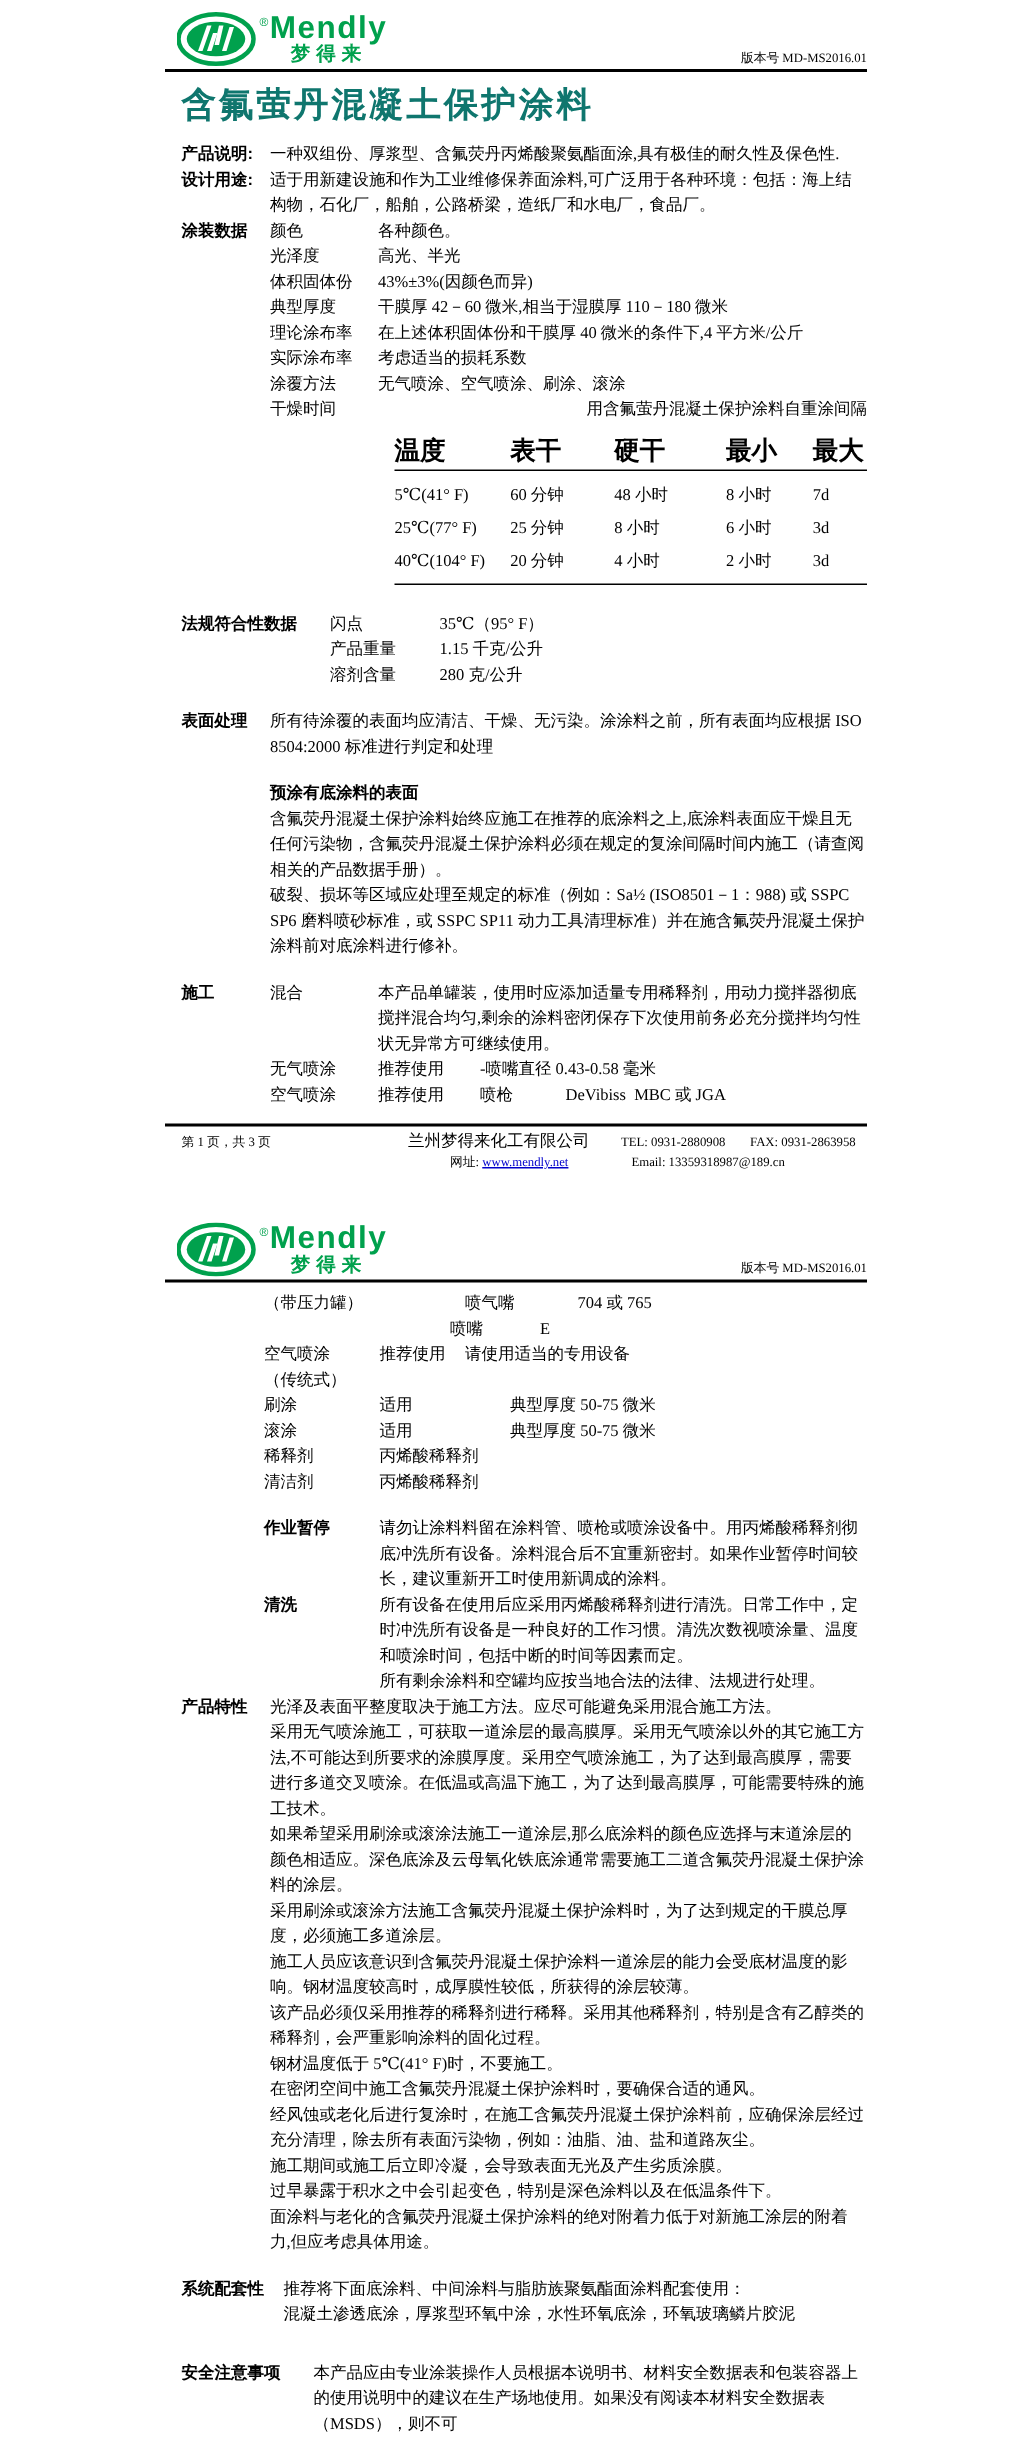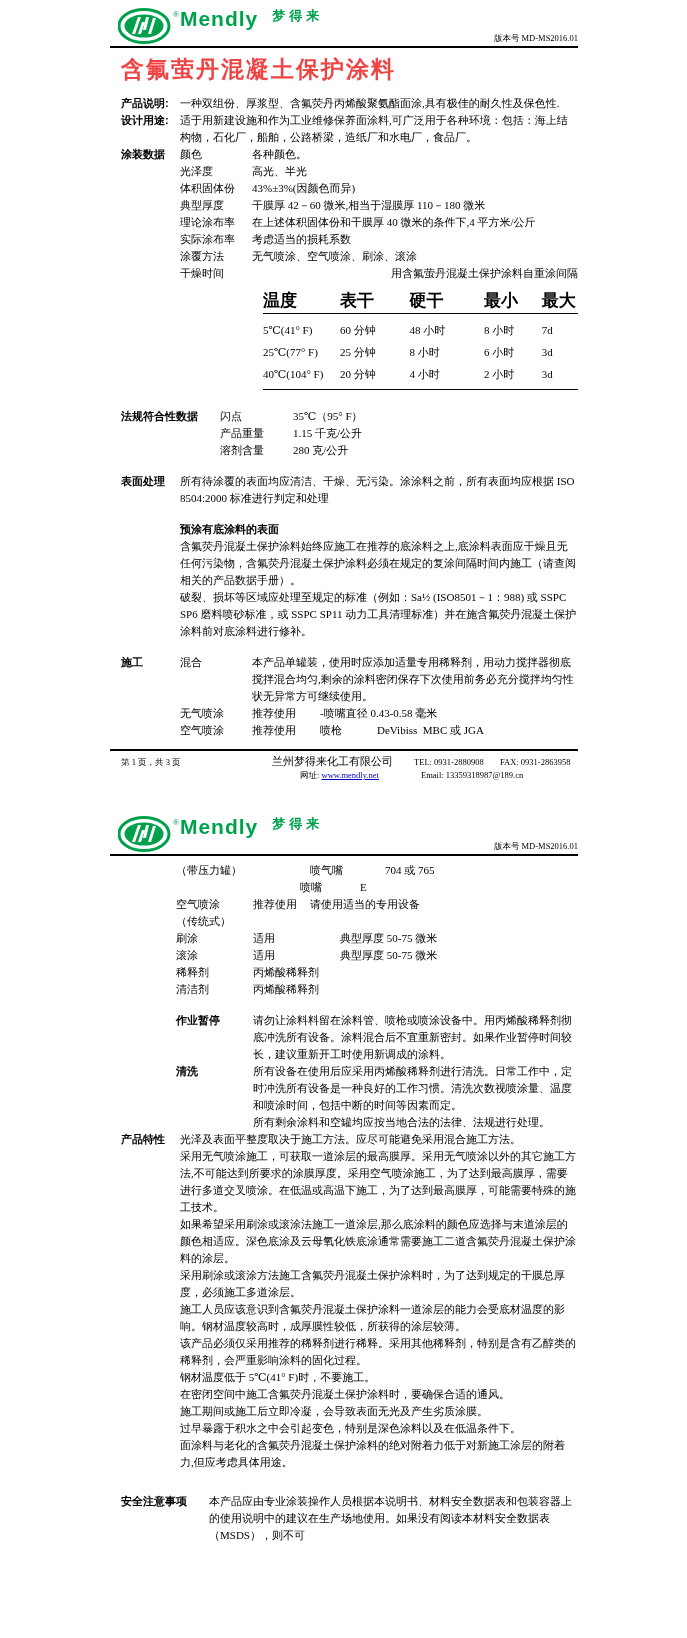--- a/index.html
+++ b/index.html
@@ -7,28 +7,28 @@
     width:687px;min-height:1638px;color:#000;
     font-family:"Liberation Serif","DejaVu Serif",serif;
     font-size:11px;line-height:17px;
   }
   .sheet{width:687px;}
   
   .hdr{margin:0 109px 0 110px;width:468px;display:flex;align-items:flex-start;padding-top:8px;height:44px;box-sizing:border-box;}
   .logo{display:flex;align-items:flex-start;margin-left:8px;}
   .logo-mark{width:54px;height:36px;flex-shrink:0;}
   .logo-reg{color:#00a14d;font-size:8px;margin:-2px 1px 0 1px;font-family:"Liberation Sans",sans-serif;}
-  .logo-words{display:flex;flex-direction:row;margin-top:1px;justify-content:space-between;}
+  .logo-words{display:flex;flex-direction:column;margin-top:1px;justify-content:space-between;}
   .logo-en{color:#00a14d;font-family:"Liberation Sans","DejaVu Sans",sans-serif;font-weight:bold;font-size:21px;line-height:20px;letter-spacing:1px;}
   .logo-cn{color:#00a14d;font-family:"Liberation Sans","DejaVu Sans",sans-serif;font-weight:bold;font-size:13px;line-height:14px;letter-spacing:4px;margin-left:14px;}
   .version{margin-left:auto;font-size:8.5px;line-height:10px;align-self:flex-end;padding-bottom:1px;}
   .rule{border-top:2px solid #000;margin:2px 109px 0 110px;width:468px;}
   
   .doc-title{
-    color:#ef4444;font-family:"Liberation Sans","DejaVu Sans",sans-serif;
+    color:#0f766e;font-family:"Liberation Sans","DejaVu Sans",sans-serif;
     font-weight:bold;font-size:23px;line-height:28px;letter-spacing:2px;
     margin:7px 109px 12px 121px;
   }
   
   .content{margin:0 109px 0 121px;width:457px;}
   .row{display:flex;align-items:flex-start;}
   .lbl{font-family:"Liberation Sans","DejaVu Sans",sans-serif;font-weight:bold;flex-shrink:0;}
   .w59{width:59px;flex-shrink:0;}
   .w72{width:72px;flex-shrink:0;}
   .w68{width:68px;flex-shrink:0;}
@@ -331,26 +331,34 @@
         <span class="lbl w59">产品特性</span>
         <div class="grow">
           <p class="feat-p">光泽及表面平整度取决于施工方法。应尽可能避免采用混合施工方法。</p>
           <p class="feat-p">采用无气喷涂施工，可获取一道涂层的最高膜厚。采用无气喷涂以外的其它施工方法,不可能达到所要求的涂膜厚度。采用空气喷涂施工，为了达到最高膜厚，需要进行多道交叉喷涂。在低温或高温下施工，为了达到最高膜厚，可能需要特殊的施工技术。</p>
           <p class="feat-p">如果希望采用刷涂或滚涂法施工一道涂层,那么底涂料的颜色应选择与末道涂层的颜色相适应。深色底涂及云母氧化铁底涂通常需要施工二道含氟荧丹混凝土保护涂料的涂层。</p>
           <p class="feat-p">采用刷涂或滚涂方法施工含氟荧丹混凝土保护涂料时，为了达到规定的干膜总厚度，必须施工多道涂层。</p>
           <p class="feat-p">施工人员应该意识到含氟荧丹混凝土保护涂料一道涂层的能力会受底材温度的影响。钢材温度较高时，成厚膜性较低，所获得的涂层较薄。</p>
           <p class="feat-p">该产品必须仅采用推荐的稀释剂进行稀释。采用其他稀释剂，特别是含有乙醇类的稀释剂，会严重影响涂料的固化过程。</p>
           <p class="feat-p">钢材温度低于 5℃(41° F)时，不要施工。</p>
           <p class="feat-p">在密闭空间中施工含氟荧丹混凝土保护涂料时，要确保合适的通风。</p>
+          <p class="feat-p">经风蚀或老化后进行复涂时，在施工含氟荧丹混凝土保护涂料前，应确保涂层经过充分清理，除去所有表面污染物，例如：油脂、油、盐和道路灰尘。</p>
           <p class="feat-p">施工期间或施工后立即冷凝，会导致表面无光及产生劣质涂膜。</p>
           <p class="feat-p">过早暴露于积水之中会引起变色，特别是深色涂料以及在低温条件下。</p>
           <p class="feat-p">面涂料与老化的含氟荧丹混凝土保护涂料的绝对附着力低于对新施工涂层的附着力,但应考虑具体用途。</p>
         </div>
       </div>
 
+      <div class="row mt14">
+        <span class="lbl w68">系统配套性</span>
+        <span class="grow">
+          <span>推荐将下面底涂料、中间涂料与脂肪族聚氨酯面涂料配套使用：</span><br>
+          <span>混凝土渗透底涂，厚浆型环氧中涂，水性环氧底涂，环氧玻璃鳞片胶泥</span>
+        </span>
+      </div>
 
       <div class="row" style="margin-top:22px;">
         <span class="lbl safety-lbl">安全注意事项</span>
         <span class="grow">本产品应由专业涂装操作人员根据本说明书、材料安全数据表和包装容器上的使用说明中的建议在生产场地使用。如果没有阅读本材料安全数据表（MSDS），则不可</span>
       </div>
     </div>
 
   </div>
 </div>
 

